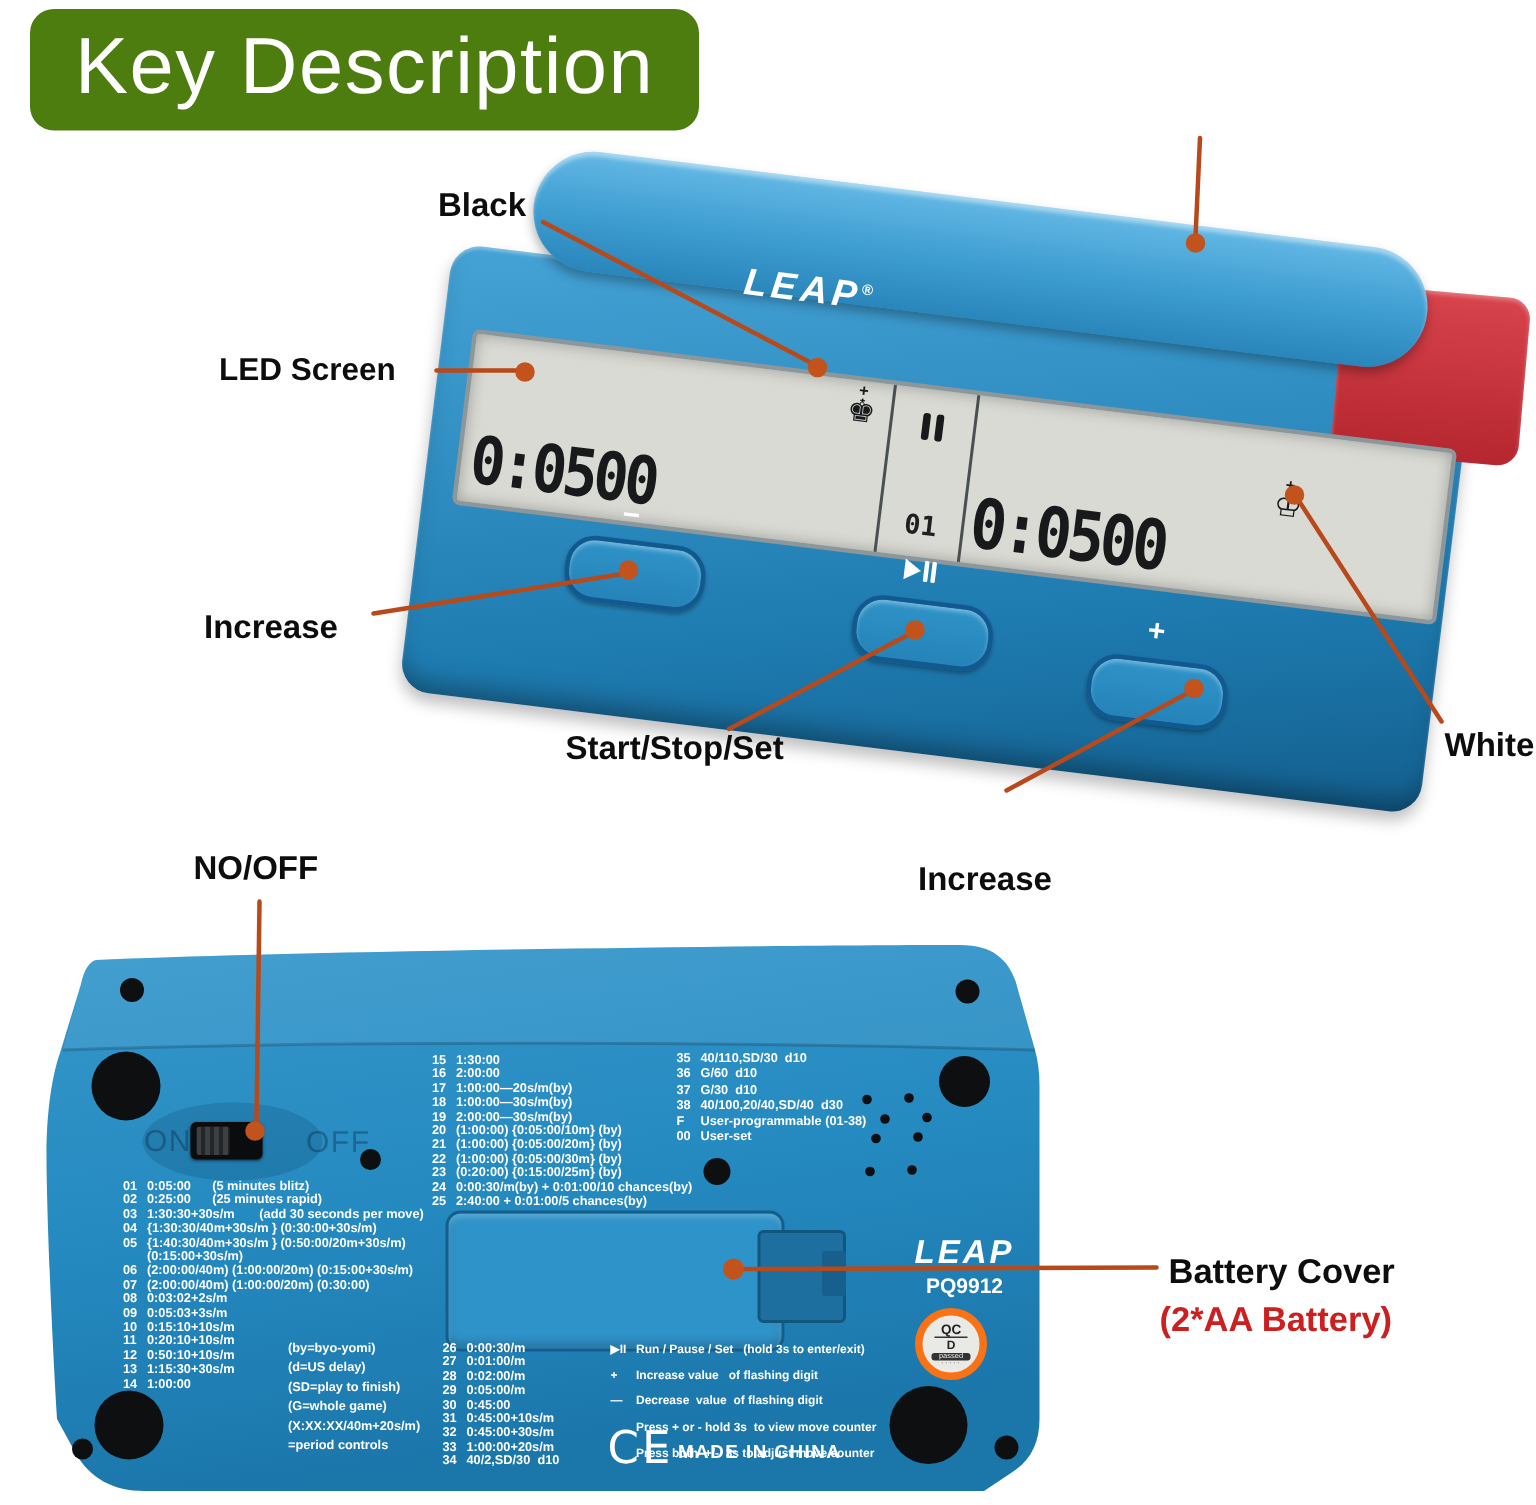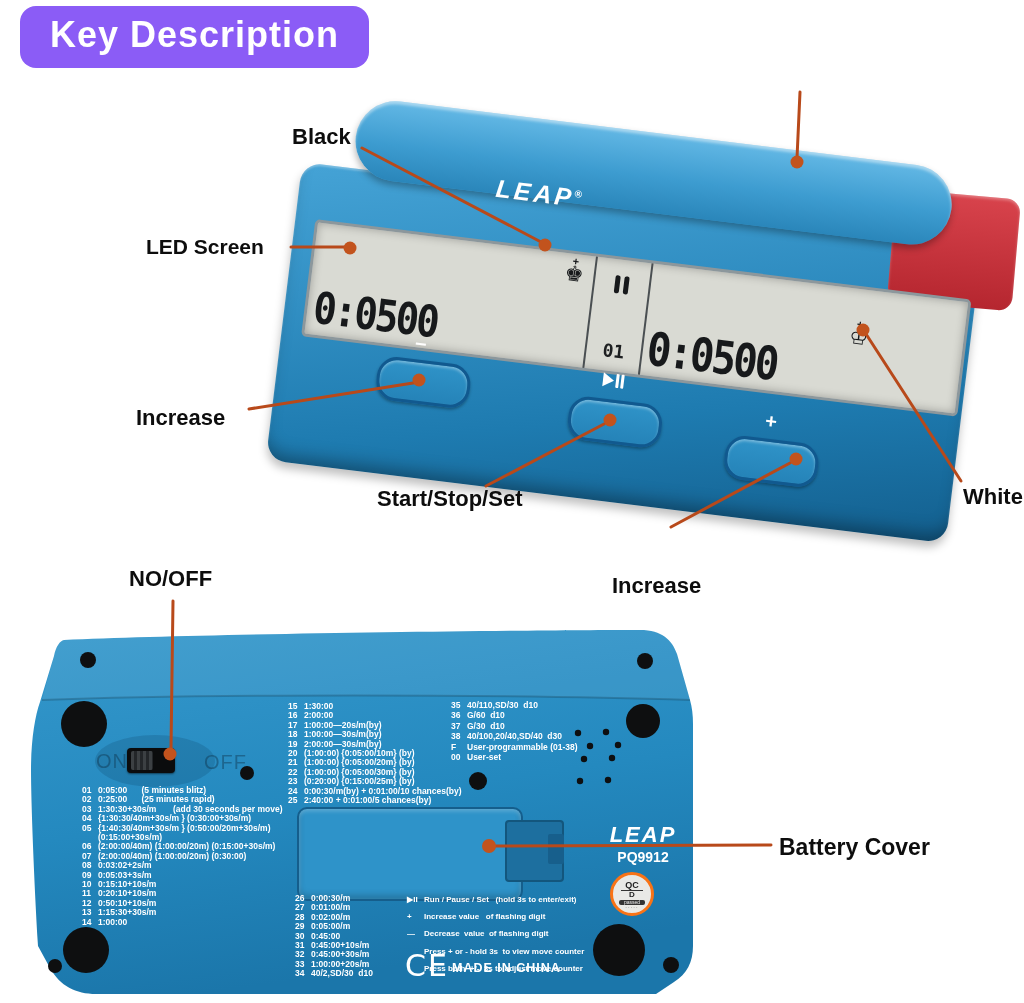--- a/index.html
+++ b/index.html
@@ -1,22 +1,22 @@
 <!DOCTYPE html>
 <html><head>
 <meta charset="utf-8">
 <style>
   html,body{margin:0;padding:0;background:#ffffff;}
   #stage{position:relative;width:1024px;height:1003px;background:#ffffff;overflow:hidden;
          font-family:"Liberation Sans",sans-serif;}
   
   .lbl{position:absolute;font-weight:700;color:#0d0d0d;font-size:22px;white-space:nowrap;z-index:40;}
   
-  .banner{position:absolute;left:20px;top:6px;background:#8b5cf6;color:#fff;
-          font-size:36px;font-weight:700;padding:8px 30px 12px 30px;border-radius:16px;z-index:30;
+  .banner{position:absolute;left:20px;top:6px;background:#4d7c0f;color:#fff;
+          font-size:53px;font-weight:400;padding:8px 30px 12px 30px;border-radius:16px;z-index:30;
           letter-spacing:1px;}
   
   #top-clock{position:absolute;left:280px;top:135px;width:730px;height:380px;
              transform:rotate(7deg);transform-origin:50% 50%;z-index:10;}
   .rocker{position:absolute;left:55px;top:-2px;width:600px;height:80px;border-radius:40px;
           background:linear-gradient(180deg,#63b8e5 0%,#3d9cd0 55%,#2a86ba 100%);
           box-shadow:0 4px 7px rgba(0,0,0,.3), inset 0 3px 3px rgba(255,255,255,.45);z-index:3;}
   .redpiece{position:absolute;left:600px;top:22px;width:125px;height:112px;border-radius:14px;
           background:linear-gradient(180deg,#d8434c,#b5262f);transform:rotate(-2deg);z-index:2;
           box-shadow:inset 0 2px 3px rgba(255,255,255,.3);}
@@ -67,21 +67,21 @@
   .switch .knob{position:absolute;left:4px;top:3px;width:22px;height:19px;background:#303336;border-radius:2px;
           background-image:repeating-linear-gradient(90deg,#3c4043 0 3px,#232629 3px 6px);}
   .batt{left:297px;top:187px;width:222px;height:90px;border-radius:10px;background:#2e93c9;
         border:2px solid #155e8c;box-shadow:inset 0 2px 4px rgba(255,255,255,.25), inset 0 -4px 6px rgba(0,0,0,.2);}
   .latch{left:505px;top:200px;width:55px;height:58px;background:#1d6f9f;border:2px solid #13567d;border-radius:4px;}
   .latch2{left:548px;top:214px;width:16px;height:30px;background:#175f8c;border-radius:2px;}
   .brand-back{left:598px;top:202px;width:90px;text-align:center;color:#fff;font-style:italic;
               font-weight:900;font-size:22px;letter-spacing:2px;}
   .model-back{left:598px;top:229px;width:90px;text-align:center;color:#fff;font-weight:700;font-size:14px;}
   .qcseal{left:610px;top:252px;width:38px;height:38px;border-radius:50%;background:#e9e9e6;
-          border:3px solid #f97316;text-align:center;color:#222;line-height:1;}
+          border:5px solid #f97316;text-align:center;color:#222;line-height:1;}
   .qcseal .q1{font-size:9px;font-weight:800;margin-top:4px;border-bottom:1px solid #333;display:inline-block;padding:0 4px;}
   .qcseal .q2{font-size:8px;font-weight:800;}
   .qcseal .q3{font-size:5px;background:#333;color:#eee;border-radius:2px;margin:1px 6px 0 6px;padding:0 1px;}
   .qcseal .q4{font-size:5px;letter-spacing:1px;color:#333;}
   .ce{left:405px;top:328px;color:#fff;font-size:30px;font-weight:400;letter-spacing:2px;
       font-family:"DejaVu Sans",sans-serif;}
   .madein{left:452px;top:341px;color:#fff;font-weight:600;font-size:12.5px;letter-spacing:1px;}
   
   .back-list{position:absolute;color:#fff;font-weight:700;font-size:8.5px;line-height:9.4px;
              white-space:pre;z-index:13;font-family:"Liberation Sans",sans-serif;}
@@ -204,28 +204,30 @@
     <div class="back-abs qcseal">
       <div class="q1">QC</div>
       <div class="q2">D</div>
       <div class="q3">passed</div>
       <div class="q4">·····</div>
     </div>
     <div class="back-abs ce">CE</div>
     <div class="back-abs madein">MADE IN CHINA</div>
 
     <div id="list-01-14" class="back-list" style="left:82px;top:166px;"><div class="lrow"><span class="c-n">01</span><span class="c-t">0:05:00      (5 minutes blitz)</span></div><div class="lrow"><span class="c-n">02</span><span class="c-t">0:25:00      (25 minutes rapid)</span></div><div class="lrow"><span class="c-n">03</span><span class="c-t">1:30:30+30s/m       (add 30 seconds per move)</span></div><div class="lrow"><span class="c-n">04</span><span class="c-t">{1:30:30/40m+30s/m } (0:30:00+30s/m)</span></div><div class="lrow"><span class="c-n">05</span><span class="c-t">{1:40:30/40m+30s/m } (0:50:00/20m+30s/m)</span></div><div class="lrow"><span class="c-n"></span><span class="c-t">(0:15:00+30s/m)</span></div><div class="lrow"><span class="c-n">06</span><span class="c-t">(2:00:00/40m) (1:00:00/20m) (0:15:00+30s/m)</span></div><div class="lrow"><span class="c-n">07</span><span class="c-t">(2:00:00/40m) (1:00:00/20m) (0:30:00)</span></div><div class="lrow"><span class="c-n">08</span><span class="c-t">0:03:02+2s/m</span></div><div class="lrow"><span class="c-n">09</span><span class="c-t">0:05:03+3s/m</span></div><div class="lrow"><span class="c-n">10</span><span class="c-t">0:15:10+10s/m</span></div><div class="lrow"><span class="c-n">11</span><span class="c-t">0:20:10+10s/m</span></div><div class="lrow"><span class="c-n">12</span><span class="c-t">0:50:10+10s/m</span></div><div class="lrow"><span class="c-n">13</span><span class="c-t">1:15:30+30s/m</span></div><div class="lrow"><span class="c-n">14</span><span class="c-t">1:00:00</span></div></div>
+    <div id="list-legend" class="back-list" style="left:192px;top:272px;"><div class="lrow">(by=byo-yomi)</div><div class="lrow">(d=US delay)</div><div class="lrow">(SD=play to finish)</div><div class="lrow">(G=whole game)</div><div class="lrow">(X:XX:XX/40m+20s/m)</div><div class="lrow">=period controls</div></div>
     <div id="list-15-25" class="back-list" style="left:288px;top:82px;"><div class="lrow"><span class="c-n">15</span><span class="c-t">1:30:00</span></div><div class="lrow"><span class="c-n">16</span><span class="c-t">2:00:00</span></div><div class="lrow"><span class="c-n">17</span><span class="c-t">1:00:00—20s/m(by)</span></div><div class="lrow"><span class="c-n">18</span><span class="c-t">1:00:00—30s/m(by)</span></div><div class="lrow"><span class="c-n">19</span><span class="c-t">2:00:00—30s/m(by)</span></div><div class="lrow"><span class="c-n">20</span><span class="c-t">(1:00:00) {0:05:00/10m} (by)</span></div><div class="lrow"><span class="c-n">21</span><span class="c-t">(1:00:00) {0:05:00/20m} (by)</span></div><div class="lrow"><span class="c-n">22</span><span class="c-t">(1:00:00) {0:05:00/30m} (by)</span></div><div class="lrow"><span class="c-n">23</span><span class="c-t">(0:20:00) {0:15:00/25m} (by)</span></div><div class="lrow"><span class="c-n">24</span><span class="c-t">0:00:30/m(by) + 0:01:00/10 chances(by)</span></div><div class="lrow"><span class="c-n">25</span><span class="c-t">2:40:00 + 0:01:00/5 chances(by)</span></div></div>
     <div id="list-35-00" class="back-list" style="left:451px;top:80px;"><div class="lrow"><span class="c-n">35</span><span class="c-t">40/110,SD/30  d10</span></div><div class="lrow"><span class="c-n">36</span><span class="c-t">G/60  d10</span></div><div class="lrow"><span class="c-n">37</span><span class="c-t">G/30  d10</span></div><div class="lrow"><span class="c-n">38</span><span class="c-t">40/100,20/40,SD/40  d30</span></div><div class="lrow"><span class="c-n">F</span><span class="c-t">User-programmable (01-38)</span></div><div class="lrow"><span class="c-n">00</span><span class="c-t">User-set</span></div></div>
     <div id="list-26-34" class="back-list" style="left:295px;top:274px;"><div class="lrow"><span class="c-n">26</span><span class="c-t">0:00:30/m</span></div><div class="lrow"><span class="c-n">27</span><span class="c-t">0:01:00/m</span></div><div class="lrow"><span class="c-n">28</span><span class="c-t">0:02:00/m</span></div><div class="lrow"><span class="c-n">29</span><span class="c-t">0:05:00/m</span></div><div class="lrow"><span class="c-n">30</span><span class="c-t">0:45:00</span></div><div class="lrow"><span class="c-n">31</span><span class="c-t">0:45:00+10s/m</span></div><div class="lrow"><span class="c-n">32</span><span class="c-t">0:45:00+30s/m</span></div><div class="lrow"><span class="c-n">33</span><span class="c-t">1:00:00+20s/m</span></div><div class="lrow"><span class="c-n">34</span><span class="c-t">40/2,SD/30  d10</span></div></div>
     <div id="list-instructions" class="back-list" style="left:407px;top:271px;"><div class="lrow"><span class="c-g">▶II</span><span class="c-t">Run / Pause / Set   (hold 3s to enter/exit)</span></div><div class="lrow"><span class="c-g">+</span><span class="c-t">Increase value   of flashing digit</span></div><div class="lrow"><span class="c-g">—</span><span class="c-t">Decrease  value  of flashing digit</span></div><div class="lrow"><span class="c-g"></span><span class="c-t">Press + or - hold 3s  to view move counter</span></div><div class="lrow"><span class="c-g"></span><span class="c-t">Press both  +/-  3s to adjust move counter</span></div></div>
   </div>
 
   <div class="lbl" style="left:129px;top:566px;">NO/OFF</div>
   <div class="lbl" style="left:779px;top:834px;font-size:23px;">Battery Cover</div>
+  <div class="lbl note-red" style="left:773px;top:866px;font-size:23px;">(2*AA Battery)</div>
 
   <svg id="arrows" width="1024" height="1003" viewBox="0 0 1024 1003">
     <g stroke="#b8491a" stroke-width="3" stroke-linecap="round" fill="#c2531d">
       <g>
         <line x1="800" y1="92" x2="797" y2="158"></line>
           <circle cx="797" cy="162" r="6.5" stroke="none"></circle>
       </g>
       <g>
         <line x1="362" y1="148" x2="541" y2="242"></line>
           <circle cx="545" cy="245" r="6.5" stroke="none"></circle>

